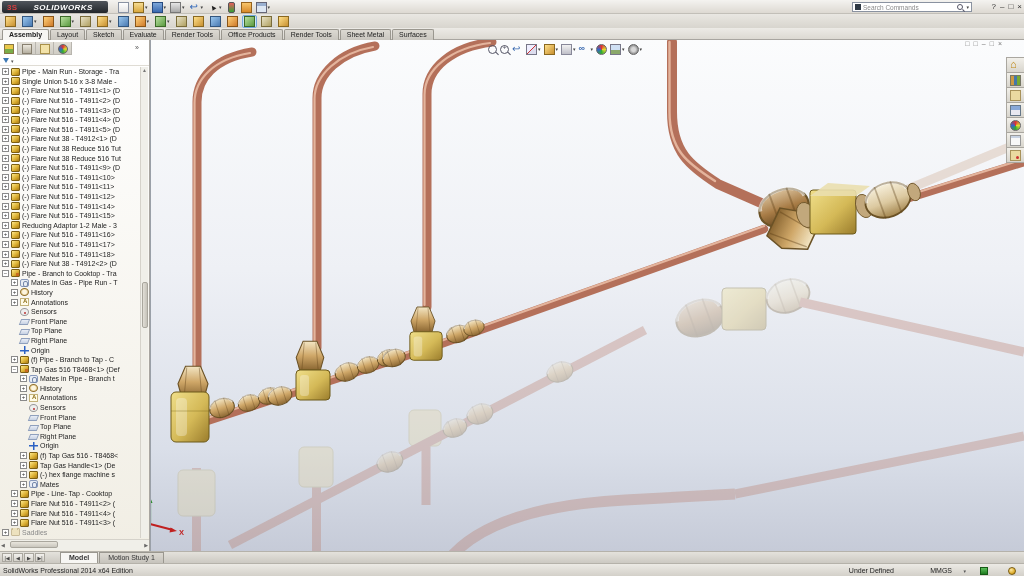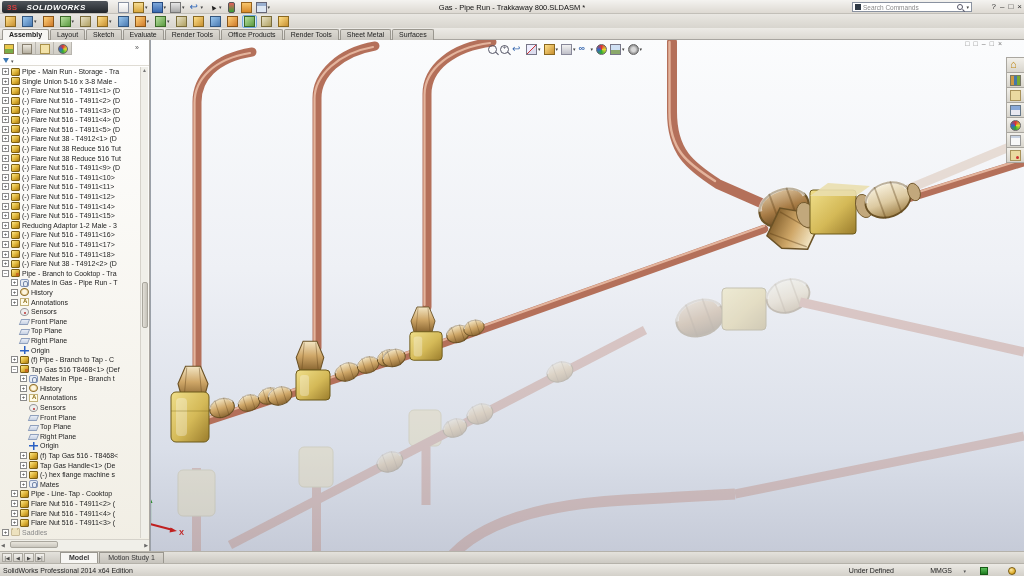--- a/index.html
+++ b/index.html
@@ -2,21 +2,21 @@
 <html><head>
 <meta charset="utf-8">
 <style>
 *{margin:0;padding:0;box-sizing:border-box}
 html,body{width:1024px;height:576px;overflow:hidden}
 body{position:relative;font-family:"Liberation Sans",sans-serif;background:#e6e4df;font-size:7px;color:#222}
 
 
 #titlebar{position:absolute;left:0;top:0;width:1024px;height:14px;background:linear-gradient(#f4f3f0,#ddd9d2);border-bottom:1px solid #c2bfb8}
 #logo{position:absolute;left:2px;top:1px;width:106px;height:12px;background:linear-gradient(#50555b,#22262a);border-radius:2px;color:#fff;display:flex;align-items:center;padding-left:5px;font-size:8px;font-style:italic;font-weight:bold;letter-spacing:.4px}
-#logo .mark{color:#d34040;margin-right:9px;font-style:normal}
+#logo .mark{color:#d34040;margin-right:16px;font-style:normal}
 #tb1{position:absolute;left:116px;top:0;height:14px;display:flex;align-items:center}
 .tbtn{display:inline-flex;align-items:center;height:13px;padding:0 1px;margin:0 1px}
 .mi{width:11px;height:11px;display:inline-block;position:relative}
 .caret{font-size:5px;color:#444;margin-left:1px}
 .mi1-new-document{background:linear-gradient(#fff,#e4e4e4);border:1px solid #8a93a3}
 .mi1-open{background:linear-gradient(#f6dc92,#d9a83f);border:1px solid #8a6a20}
 .mi1-save{background:linear-gradient(#7ea7d8,#3a6ab0);border:1px solid #264a80}
 .mi1-print{background:linear-gradient(#e6e6e6,#a8a8a8);border:1px solid #777}
 .mi1-undo::after{content:"↩";color:#2a62b8;font-size:10px;line-height:11px;position:absolute;left:1px;top:-1px}
 .mi1-select::after{content:"▲";color:#222;font-size:8px;position:absolute;left:2px;top:1px;transform:rotate(-35deg)}
@@ -167,21 +167,20 @@
         <span class="mi mi1-rebuild"></span>
       </span>
       <span class="tbtn">
         <span class="mi mi1-file-properties"></span>
       </span>
       <span class="tbtn">
         <span class="mi mi1-window"></span>
         <span class="caret">▾</span>
       </span>
     </div>
-  <div style="position:absolute;left:0;right:0;top:3px;text-align:center;font-size:7.5px;color:#111">Gas - Pipe Run - Trakkaway 800.SLDASM *</div>
   <div id="search">
     <span class="sqicon"></span>
     <span class="txt">Search Commands</span>
     <span class="mag"></span>
     <span class="caret">▾</span>
   </div>
   <div id="winbtns">
       <span class="wbtn">?</span>
       <span class="wbtn">–</span>
       <span class="wbtn">□</span>

